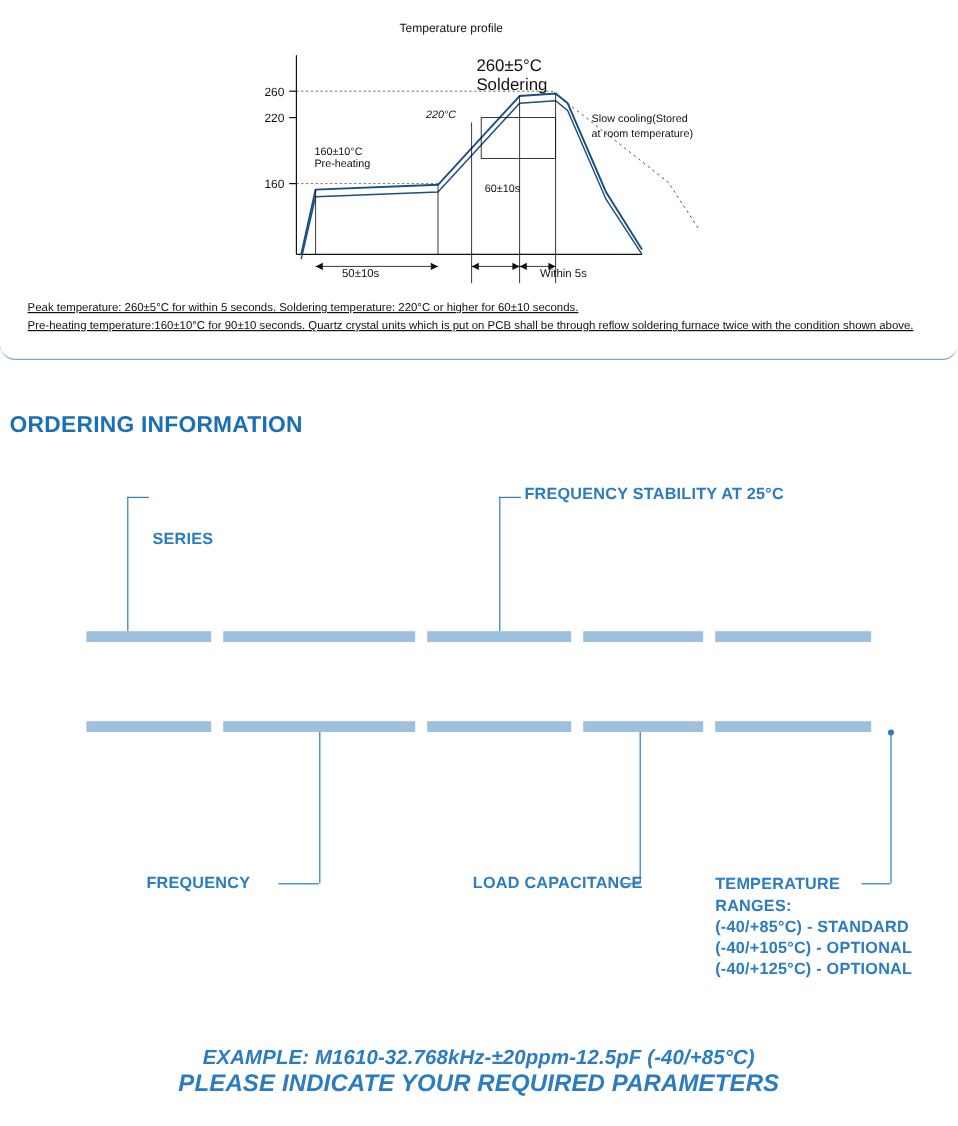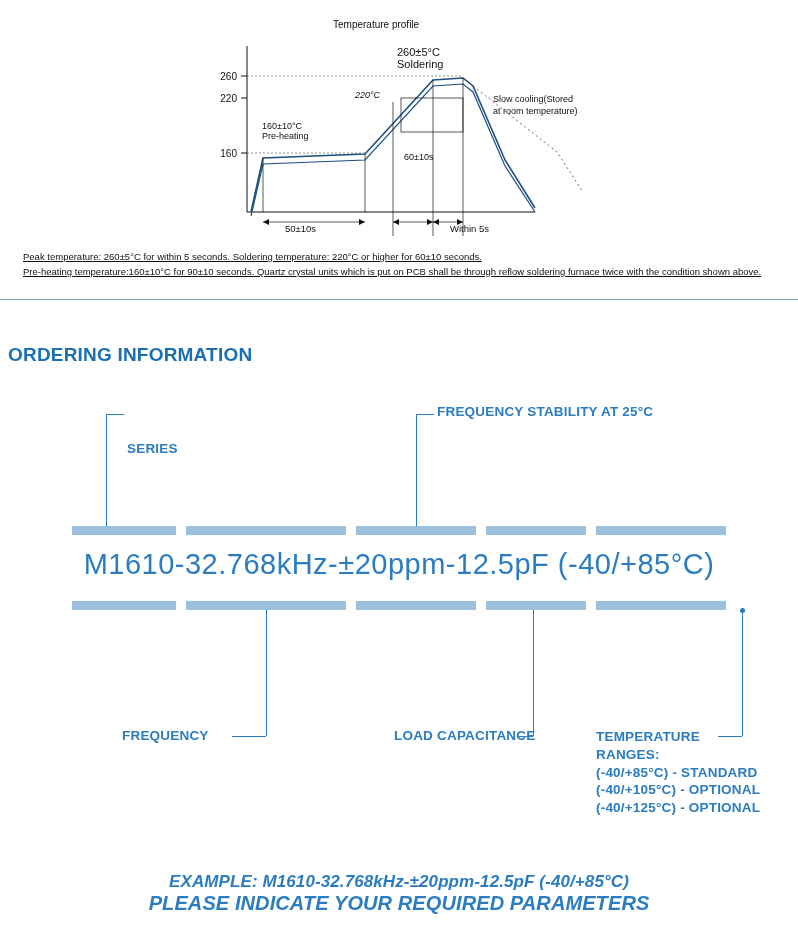--- a/index.html
+++ b/index.html
@@ -16,20 +16,21 @@
     overflow: hidden;
   }
 
   
   .profile-block {
     position: relative;
     width: 798px;
     height: 300px;
     box-sizing: border-box;
     border-bottom: 1px solid #7aa7cc;
+    border-radius: 13px;
   }
   .profile-title {
     position: absolute;
     left: 333px;
     top: 19px;
     font-size: 10px;
     color: #111;
   }
   .chart-area {
     position: absolute;
@@ -180,21 +181,21 @@
 
       <line x1="228" y1="182" x2="258" y2="182" stroke="#111" stroke-width="0.7"></line>
       <polygon points="228,182 234,179 234,185" fill="#111"></polygon>
       <polygon points="258,182 252,179 252,185" fill="#111"></polygon>
 
       <text class="chart-text axis" x="32" y="40" text-anchor="end">260</text>
       <text class="chart-text axis" x="32" y="62" text-anchor="end">220</text>
       <text class="chart-text axis" x="32" y="117" text-anchor="end">160</text>
     </svg>
 
-    <div style="position:absolute; left:192px; top:6px; font-size:11px; color:#111;">
+    <div style="position:absolute; left:192px; top:6px; font-size:14px; color:#111;">
       <span>260±5°C</span><br>
       <span>Soldering</span>
     </div>
     <div style="position:absolute; left:150px; top:50px; font-size:9px; color:#111;font-style:italic;">220°C</div>
     <div style="position:absolute; left:57px; top:81px; font-size:9px; color:#111;">
       <span>160±10°C</span><br>
       <span>Pre-heating</span>
     </div>
     <div style="position:absolute; left:199px; top:112px; font-size:9px; color:#111;">60±10s</div>
     <div style="position:absolute; left:80px; top:183px; font-size:9.5px; color:#111;">50±10s</div>
@@ -214,21 +215,20 @@
 <div class="section-title">ORDERING INFORMATION</div>
 
 <div class="order-area">
 
   <div class="bar" style="left:72px;  top:146px; width:104px;"></div>
   <div class="bar" style="left:186px; top:146px; width:160px;"></div>
   <div class="bar" style="left:356px; top:146px; width:120px;"></div>
   <div class="bar" style="left:486px; top:146px; width:100px;"></div>
   <div class="bar" style="left:596px; top:146px; width:130px;"></div>
 
-  <div class="part-number">M1610-32.768kHz-±20ppm-12.5pF (-40/+85°C)</div>
 
   <div class="bar" style="left:72px;  top:221px; width:104px;"></div>
   <div class="bar" style="left:186px; top:221px; width:160px;"></div>
   <div class="bar" style="left:356px; top:221px; width:120px;"></div>
   <div class="bar" style="left:486px; top:221px; width:100px;"></div>
   <div class="bar" style="left:596px; top:221px; width:130px;"></div>
 
   <div class="leader v" style="left:106px; top:34px; height:112px;"></div>
   <div class="leader h" style="left:106px; top:34px; width:18px;"></div>
   <div class="callout-label" style="left:127px; top:24px;margin-top:37px;">SERIES</div>

